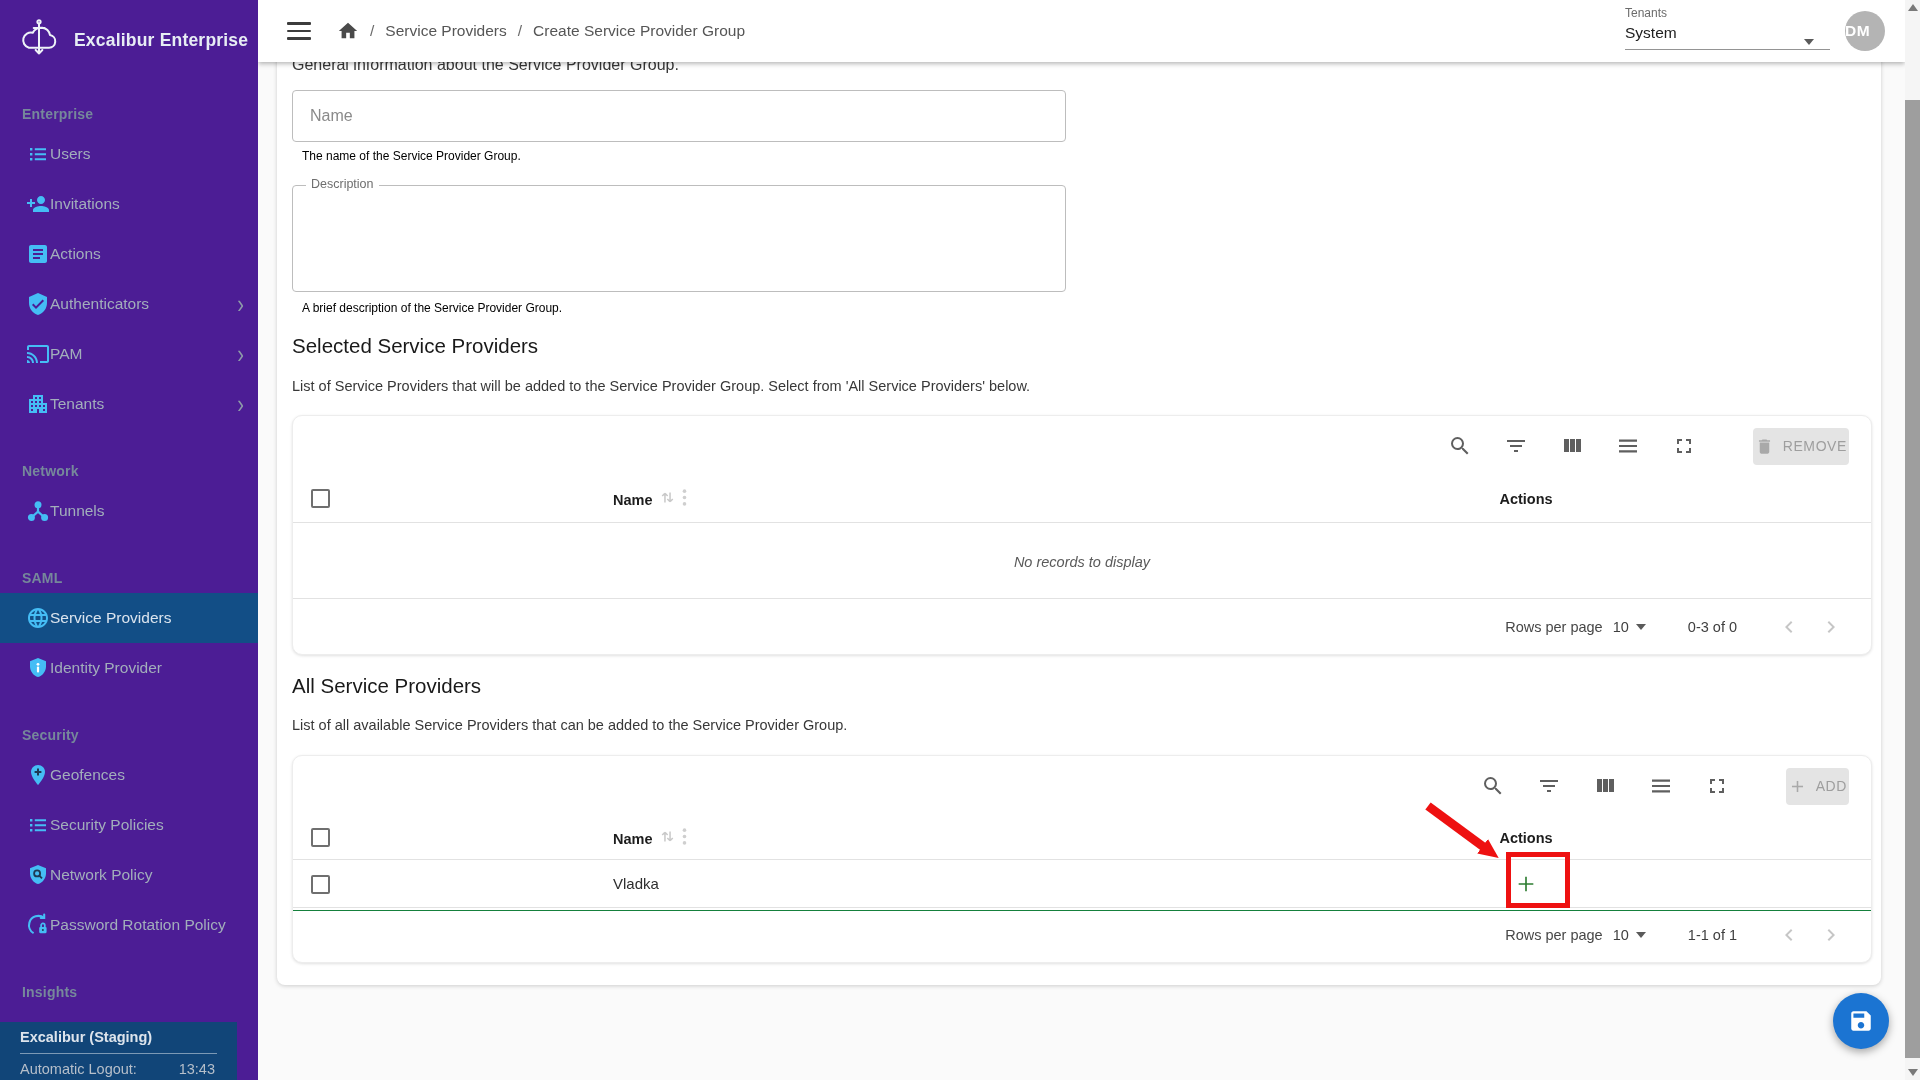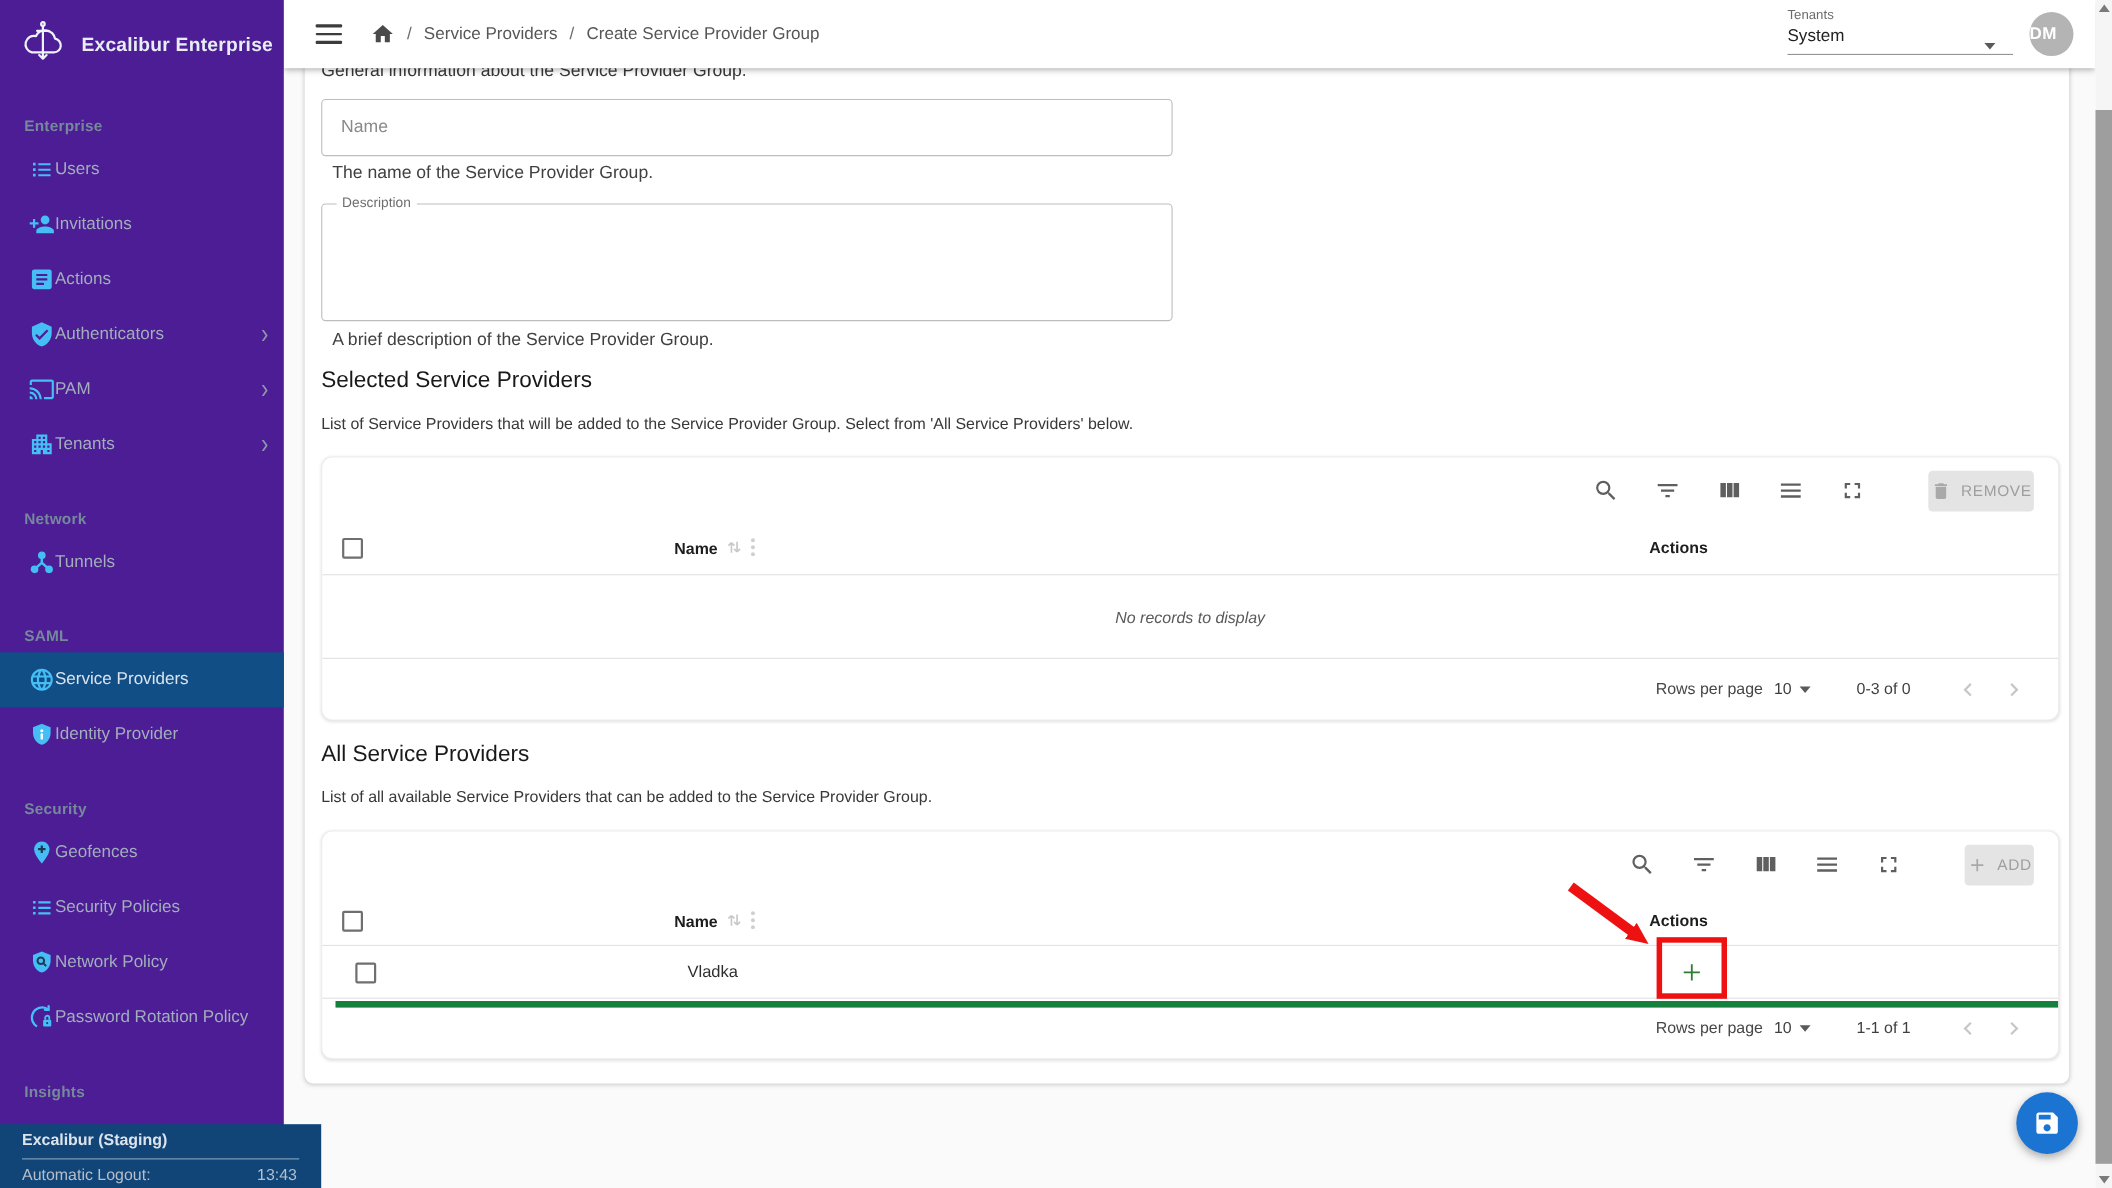--- a/index.html
+++ b/index.html
@@ -9,21 +9,21 @@
   .sidebar{position:absolute;left:0;top:0;width:258px;height:1080px;background:#4c1d95;z-index:30;}
   .logo-row{height:80px;display:flex;align-items:center;padding-left:16px;gap:12px;}
   .logo-title{color:#e7edf4;font-size:17.5px;font-weight:bold;letter-spacing:.2px;}
   .sec-label{margin-top:27px;height:30px;line-height:30px;padding-left:22px;color:#76889b;
              font-size:14px;font-weight:bold;letter-spacing:.2px;}
   .sec-label.first{margin-top:19px;}
   .nav-item{height:50px;display:flex;align-items:center;padding-left:26px;gap:0;cursor:pointer;color:#a2aebb;font-size:15.5px;}
   .nav-item.active{background:#124e86;color:#dbe4ee;}
   .nav-item .si{width:24px;height:24px;flex:0 0 24px;display:flex;align-items:center;justify-content:center;}
   .chev{margin-left:auto;margin-right:14px;color:#8d9aa8;font-size:20px;line-height:1;transform:scaleY(1.3);}
-  .side-footer{position:absolute;left:0;bottom:0;width:292px;height:58px;background:#114578;padding:7px 20px 0 20px;box-sizing:border-box;}
+  .side-footer{position:absolute;left:0;bottom:0;width:237px;height:58px;background:#114578;padding:7px 20px 0 20px;box-sizing:border-box;}
   .env-name{color:#dde4ec;font-size:14.5px;font-weight:bold;padding-bottom:8px;border-bottom:1px solid rgba(255,255,255,.45);}
   .logout-row{margin-top:7px;display:flex;justify-content:space-between;color:#b6bfca;font-size:14.5px;padding-right:2px;}
   
   .topbar{position:absolute;left:258px;top:0;width:1647px;height:62px;background:#fff;z-index:20;
           box-shadow:0 2px 4px -1px rgba(0,0,0,.2),0 3px 5px 0 rgba(0,0,0,.12);}
   .burger{position:absolute;left:29px;top:22px;width:24px;height:18px;display:flex;flex-direction:column;justify-content:space-between;cursor:pointer;}
   .burger span{display:block;height:2.6px;background:#3c3c3c;border-radius:1px;}
   .crumbs{position:absolute;left:79px;top:0;height:62px;display:flex;align-items:center;gap:11px;color:#565656;font-size:15.5px;}
   .crumb-sep{color:#6b6b6b;}
   .tenant-sel{position:absolute;left:1367px;top:6px;width:205px;cursor:pointer;}
@@ -37,40 +37,40 @@
   .card{position:absolute;left:277px;top:0;width:1604px;height:985px;background:#fff;border-radius:0 0 8px 8px;
         box-shadow:0 1px 4px rgba(0,0,0,.18);z-index:5;}
   .intro{position:absolute;left:15px;top:56px;font-size:16px;color:#383838;}
   .tf{position:absolute;left:15px;width:774px;box-sizing:border-box;border:1px solid #bdbdbd;border-radius:4px;background:#fff;}
   .name-f{top:90px;height:52px;}
   .name-f input{width:100%;height:100%;border:none;outline:none;background:transparent;padding:0 17px;font-size:16px;color:#222;font-family:inherit;box-sizing:border-box;}
   .name-f input::placeholder{color:#8a8a8a;opacity:1;}
   .desc-f{top:185px;height:107px;}
   .desc-f textarea{width:100%;height:100%;border:none;outline:none;background:transparent;padding:12px 17px;font-size:16px;color:#222;font-family:inherit;box-sizing:border-box;resize:none;}
   .f-label{position:absolute;left:13px;top:-9px;background:#fff;padding:0 5px;font-size:12.5px;color:#6e6e6e;}
-  .helper{position:absolute;left:25px;font-size:16px;color:#404040;}
+  .helper{position:absolute;left:25px;font-size:12px;color:#000000;}
   .h2{position:absolute;left:15px;font-size:20.5px;font-weight:500;color:#191919;}
   .sub{position:absolute;left:15px;font-size:14.5px;color:#383838;}
   .tcard{position:absolute;left:15px;width:1580px;background:#fff;border-radius:10px;border:1px solid #ededed;
          box-shadow:0 1px 3px rgba(0,0,0,.12);box-sizing:border-box;}
   .tc1{top:415px;height:240px;}
   .tc2{top:755px;height:208px;}
   .ttoolbar{position:absolute;left:0;right:0;top:0;height:60px;display:flex;align-items:center;justify-content:flex-end;padding-right:22px;gap:32px;}
   .tico{width:24px;height:24px;cursor:pointer;display:flex;align-items:center;justify-content:center;}
   .dis-btn{margin-left:25px;height:37px;border:none;border-radius:4px;background:#e4e4e4;color:#9e9e9e;
            font-size:14px;font-weight:normal;letter-spacing:.6px;display:flex;align-items:center;gap:9px;padding:0 2px;font-family:inherit;justify-content:flex-end;}
   .thead{position:absolute;left:0;right:0;top:60px;border-bottom:1px solid #e2e2e2;}
   .th1{height:46px;} .th2{height:43px;}
   .cb{position:absolute;left:18px;width:19px;height:19px;border:2px solid #6f6f6f;border-radius:2px;box-sizing:border-box;cursor:pointer;}
   .name-h{position:absolute;left:320px;display:flex;align-items:center;gap:6px;}
   .col-label{font-size:14.5px;font-weight:bold;color:#1d1d1d;}
   .actions-h{position:absolute;left:1180px;width:106px;text-align:center;}
   .empty-row{position:absolute;left:0;right:0;top:106px;height:79px;display:flex;align-items:center;justify-content:center;
              font-size:14.5px;font-style:italic;color:#5a5a5a;}
-  .trow{position:absolute;left:12px;right:0;top:103px;height:51px;border-bottom:6px solid #15803d;}
+  .trow{position:absolute;left:0;right:0;top:103px;height:51px;border-bottom:1px solid #15803d;}
   .cell-name{position:absolute;left:320px;top:16px;font-size:15px;color:#2e2e2e;}
   .plus-btn{position:absolute;left:1209px;top:2px;width:48px;height:46px;display:flex;align-items:center;justify-content:center;cursor:pointer;}
   .tpag{position:absolute;left:0;right:0;bottom:0;border-top:1px solid #e2e2e2;display:flex;align-items:center;
         justify-content:flex-end;padding-right:28px;font-size:14.5px;color:#474747;}
   .tp1{height:55px;} .tp2{height:54px;}
   .rpp-sel{display:flex;align-items:center;gap:7px;margin-left:10px;cursor:pointer;color:#3f3f3f;}
   .pag-range{margin-left:42px;color:#3f3f3f;}
   .pag-prev{margin-left:40px;} .pag-next{margin-left:18px;}
   .pag-chev{width:24px;height:24px;cursor:default;}
   

